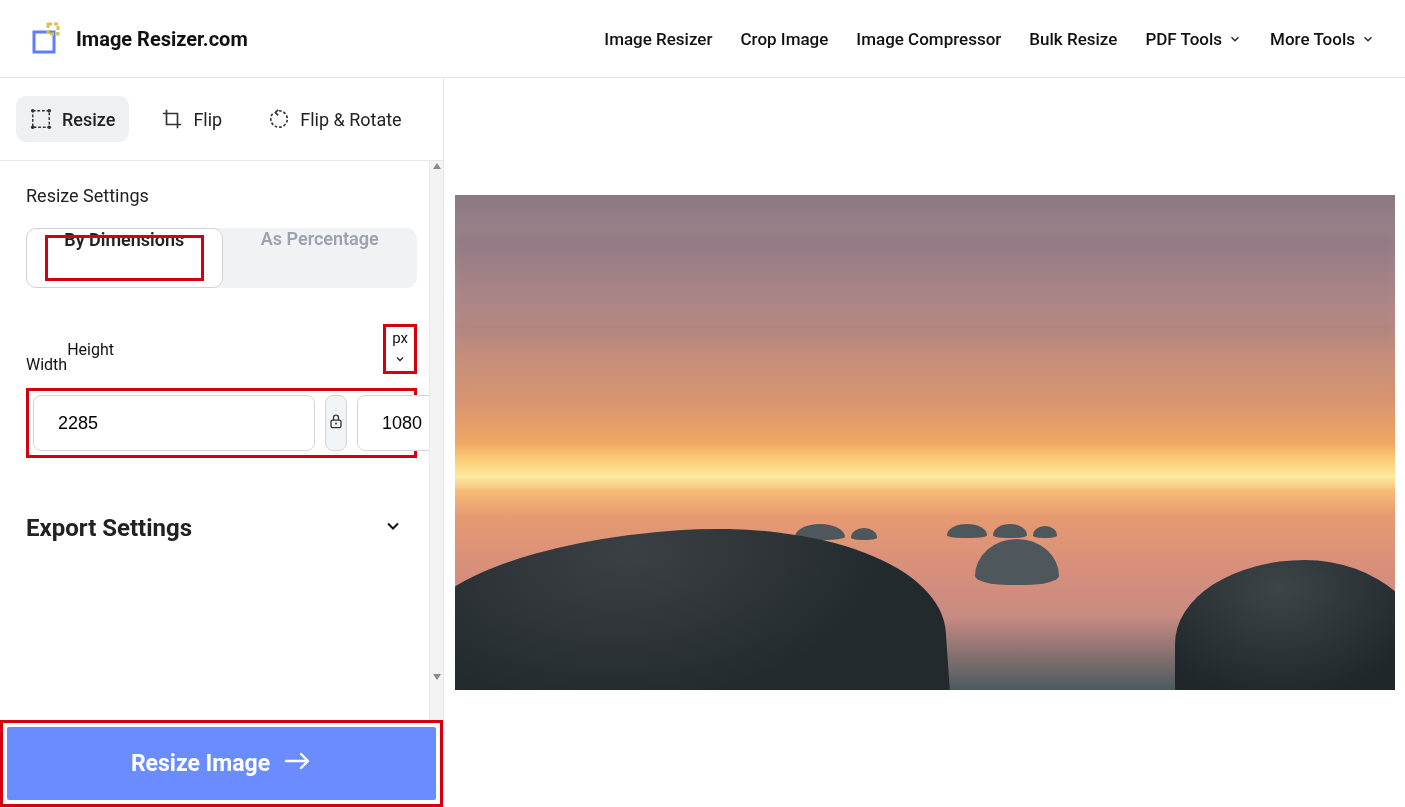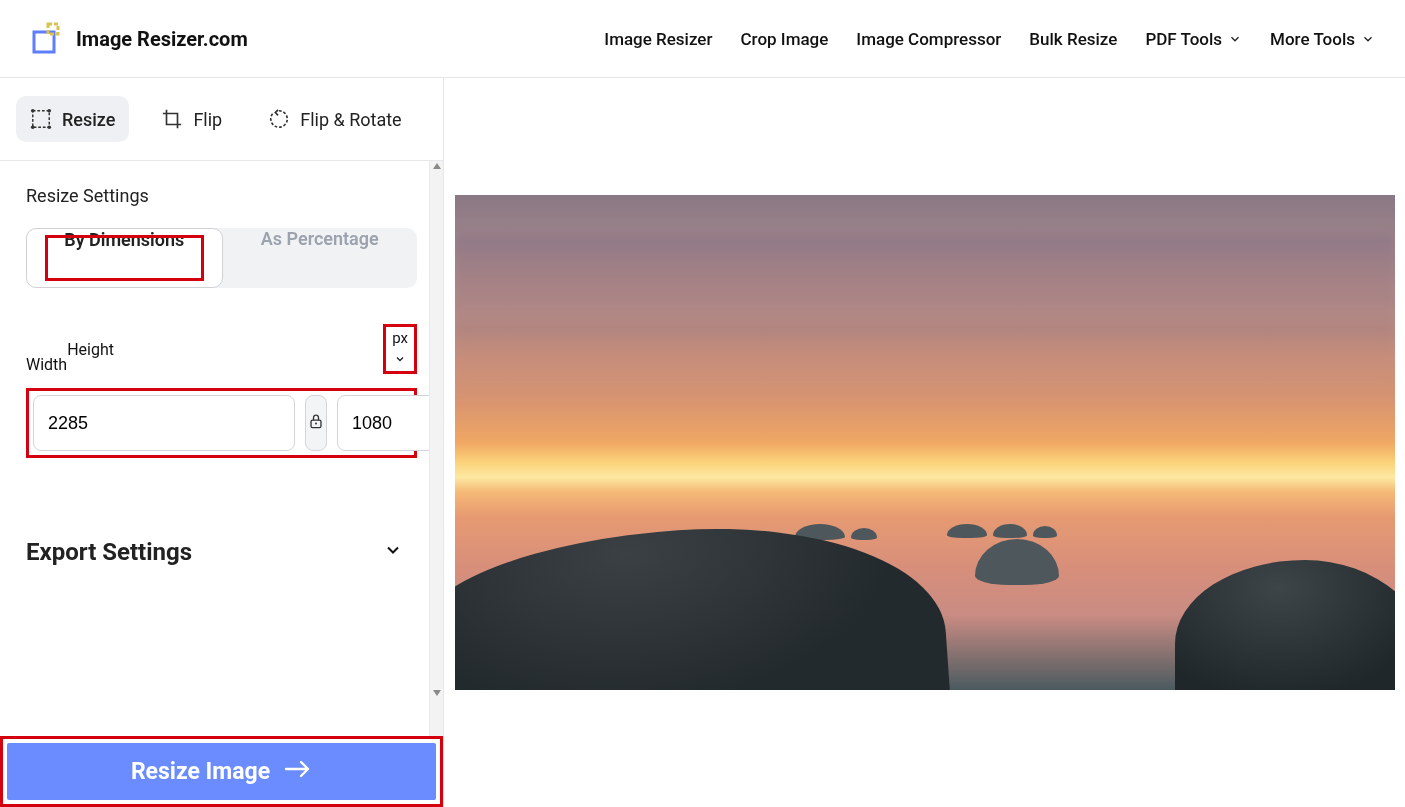--- a/index.html
+++ b/index.html
@@ -35,32 +35,32 @@
   .mode-btn { flex: 1; display: flex; align-items: flex-start; justify-content: center; font-size: 18px; cursor: pointer; border-radius: 10px; }
   .mode-btn.active { background: #fff; border: 1px solid #d0d2d6; font-weight: 600; }
   .mode-btn.inactive { color: #9ca3af; font-weight: 600; }
   
   .dims-row { margin-top: 36px; }
   .dims-labels { display: flex; align-items: flex-end; justify-content: space-between; font-size: 16px; color: #111; margin-bottom: 14px; }
   .dims-labels .height-label { flex:1; display:flex; justify-content:space-between; gap:10px; align-items:center; }
   .unit-select { display: inline-flex; align-items: center; gap: 4px; font-size: 15px; padding: 2px 6px; cursor: pointer; border: 3px solid #d4000e; flex-direction: column; }
   
   .dims-inputs { display: flex; align-items: center; gap: 10px; border: 3px solid #d4000e; padding: 4px; }
-  .dim-input { flex: 1; height: 56px; border: 1px solid #d1d5db; border-radius: 8px; padding: 0 14px; font-size: 18px; background: #fff; }
+  .dim-input { flex: 1; height: 56px; border: 1px solid #d1d5db; border-radius: 8px; padding: 0 24px; font-size: 18px; background: #fff; }
   .lock-btn { width: 50px; height: 56px; border: 1px solid #d1d5db; border-radius: 8px; background: #f3f4f6; display: flex; align-items: center; justify-content: center; cursor: pointer; }
   
-  .export-row { margin-top: 80px; display: flex; align-items: center; justify-content: space-between; cursor: pointer; padding-right: 14px; }
+  .export-row { margin-top: 56px; display: flex; align-items: center; justify-content: space-between; cursor: pointer; padding-right: 14px; }
   .export-row .title { font-size: 24px; font-weight: 700; }
   
   .hl-mode { position: relative; }
   .hl-mode::after { content:""; position:absolute; left:18px; right:18px; top:6px; bottom:6px; border:3px solid #d4000e; pointer-events:none; }
   
   
   .cta-wrap { padding: 4px; border: 3px solid #d4000e; }
-  .cta { height: 57px; background: #6b8cff; color: #fff; font-size: 23px; font-weight: 700; display: flex; align-items: center; justify-content: center; gap: 14px; cursor: pointer; border-radius: 2px; }
+  .cta { height: 73px; background: #6b8cff; color: #fff; font-size: 23px; font-weight: 700; display: flex; align-items: center; justify-content: center; gap: 14px; cursor: pointer; border-radius: 2px; }
   
   
   .preview { flex: 1; display: flex; align-items: center; justify-content: center; }
   .preview-img { width: 940px; height: 495px; position: relative; overflow: hidden; }
   .sky-grad { position:absolute; inset:0; background: linear-gradient(to bottom,
       #8a7884 0%, #9a8289 8%, #a58789 15%, #b48b86 24%,
       #c78f7e 33%, #d99570 42%, #f0a763 50%, #fcd27a 54%,
       #fde9a2 57%, #f6b976 60%, #e69a72 65%, #d88f7a 75%,
       #c98b83 85%, #4a5a5f 100%); }
   .cloud1 { position:absolute; left:0; right:0; top:8%; height:20%; background: linear-gradient(to bottom, rgba(120,100,130,0.3), rgba(160,120,130,0.35), rgba(0,0,0,0)); filter: blur(4px);}

